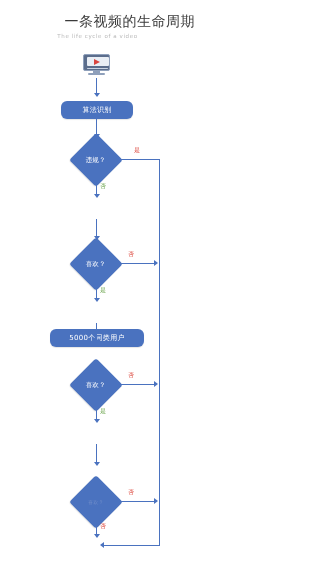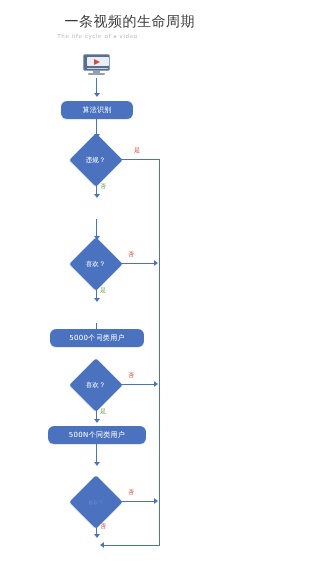--- a/index.html
+++ b/index.html
@@ -195,23 +195,20 @@
   </div>
 
   <div class="hline" style="left:115px;top:384px;width:40px;"></div>
   <div class="arrow-r" style="left:154px;top:380.7px;"></div>
   <div class="lab lab-red" style="left:128px;top:371px;">否</div>
 
   <div class="vline" style="left:96px;top:404px;height:17px;"></div>
   <div class="arrow-d" style="left:93.5px;top:419px;"></div>
   <div class="lab lab-no" style="left:100px;top:407px;">是</div>
 
-  <div class="node rect" style="left:48px;top:426px;width:98px;height:18px;">
-    <span>500N个同类用户</span>
-  </div>
 
   <div class="vline" style="left:96px;top:444px;height:20px;"></div>
   <div class="arrow-d" style="left:93.5px;top:462px;"></div>
 
   <div class="node diamond faint" style="left:77px;top:483px;width:38px;height:38px;">
     <span>喜欢？</span>
   </div>
 
   <div class="hline" style="left:115px;top:501px;width:40px;"></div>
   <div class="arrow-r" style="left:154px;top:497.7px;"></div>

